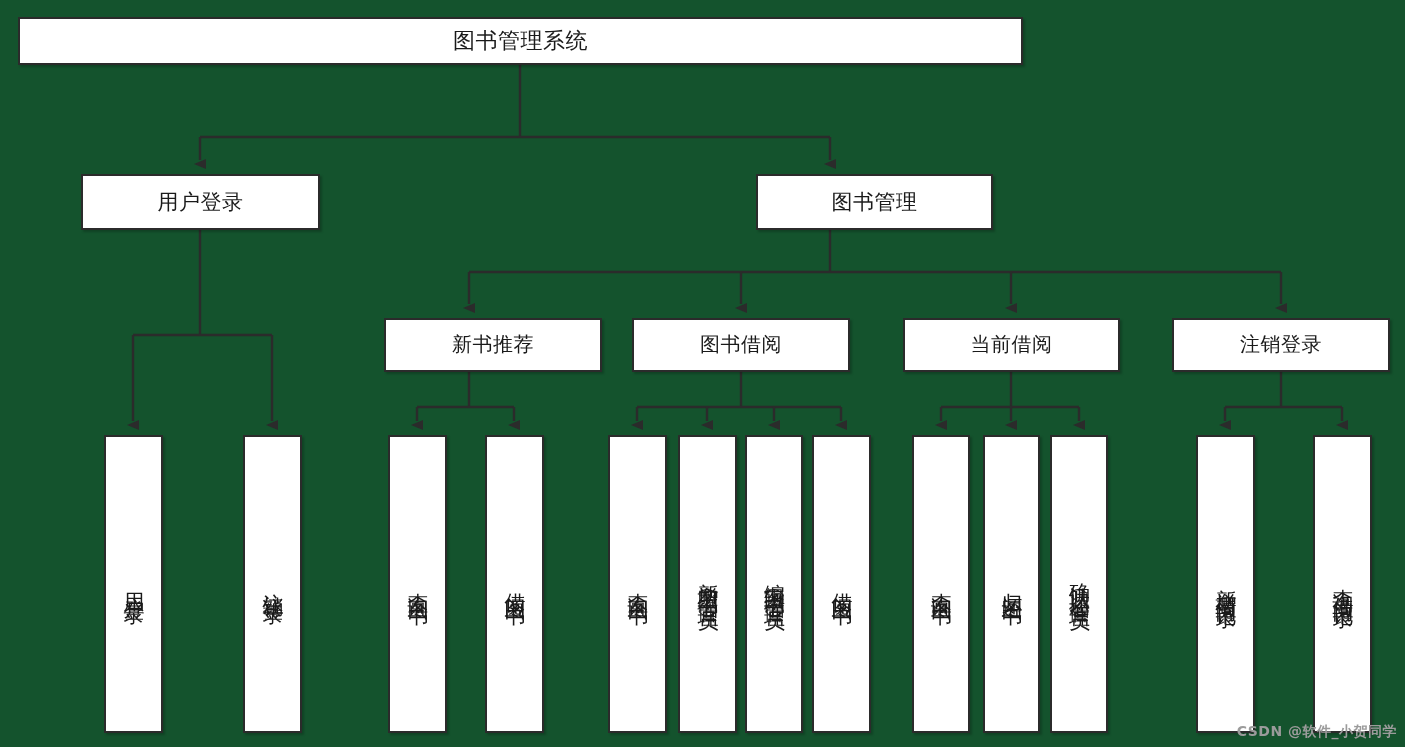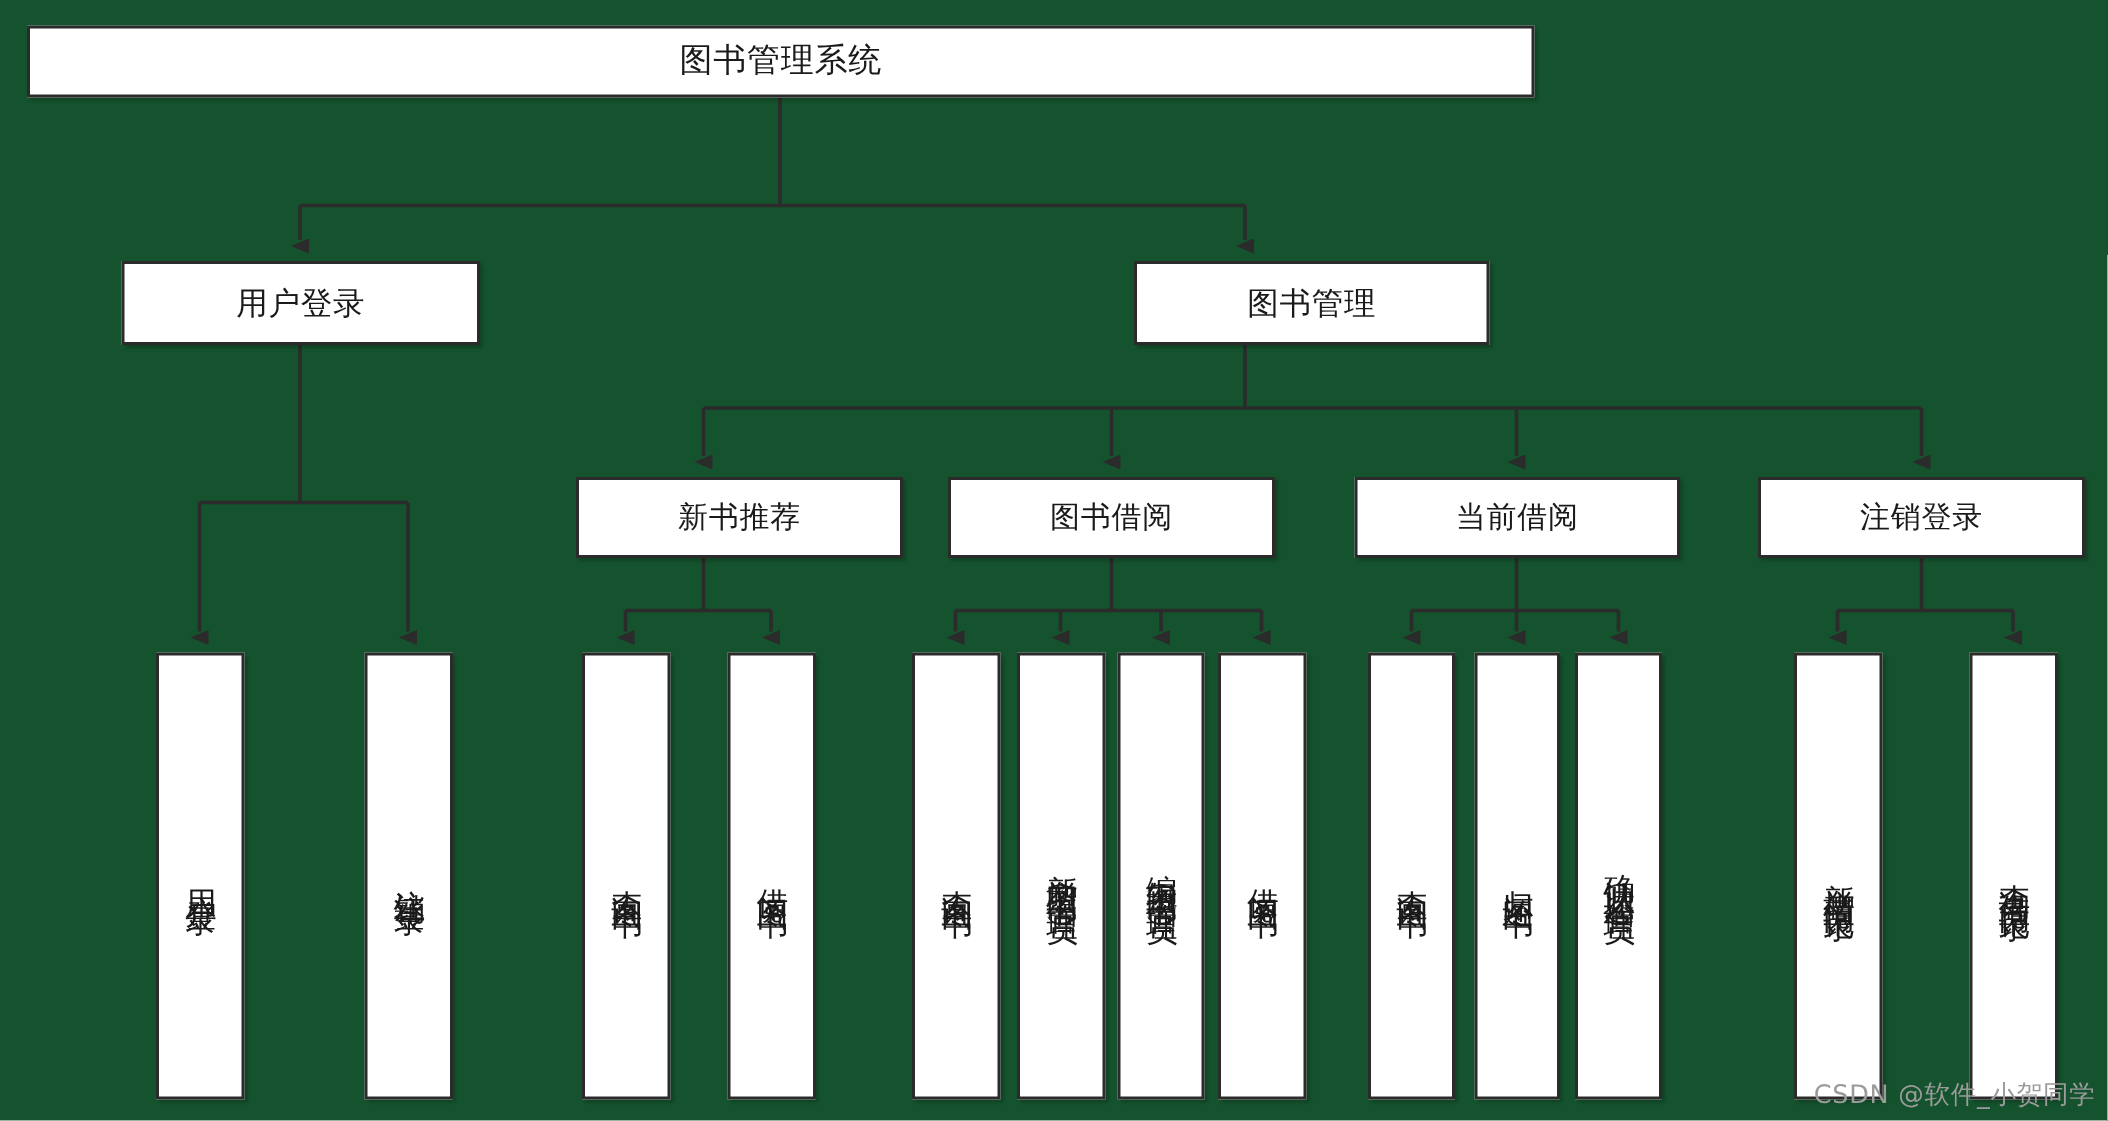--- a/index.html
+++ b/index.html
@@ -51,24 +51,25 @@
     left: 0;
     top: 0;
     width: 1405px;
     height: 747px;
     pointer-events: none;
   }
   .watermark {
     position: absolute;
     right: 8px;
     bottom: 6px;
-    font-size: 17px;
+    font-size: 14px;
     color: #9b9b9b;
     white-space: nowrap;
     letter-spacing: 0.5px;
+    font-weight: bold;
   }
 </style>
 </head>
 <body>
 
 <div id="canvas">
 
   <svg class="links" viewBox="0 0 1405 747">
     <defs>
       <marker id="arrow" markerWidth="10" markerHeight="12" refX="1" refY="6" orient="auto" markerUnits="userSpaceOnUse">

